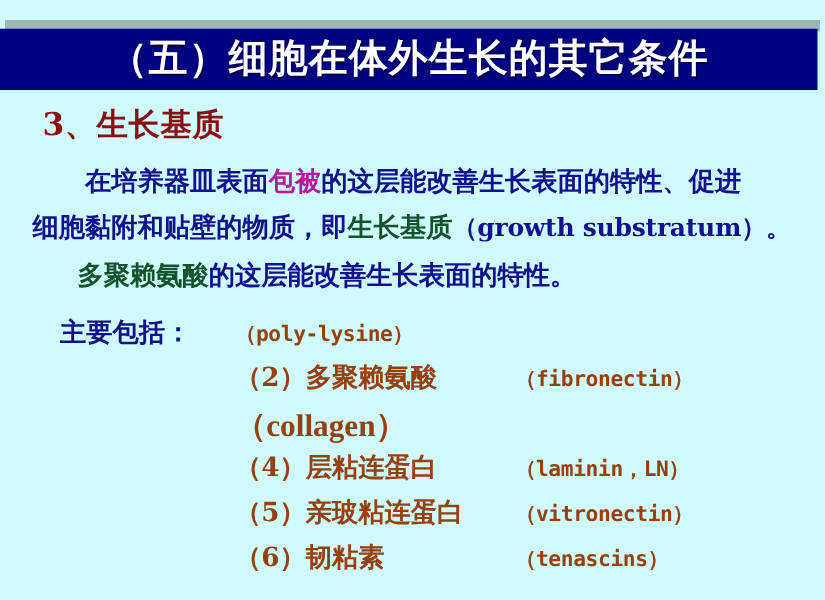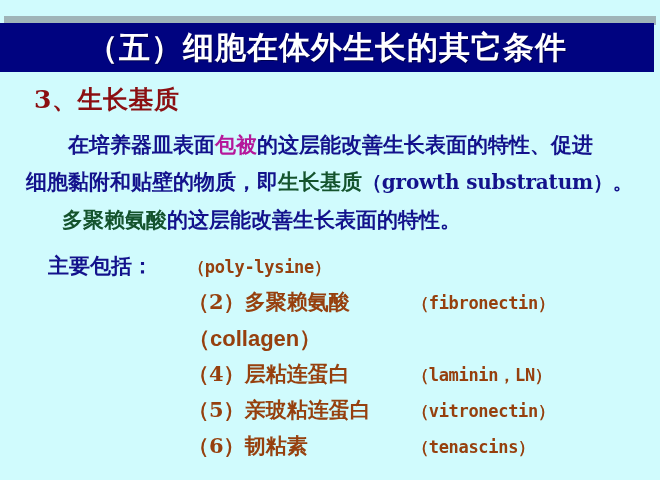--- a/index.html
+++ b/index.html
@@ -135,22 +135,22 @@
   }
   .item-en {
     font-family: "DejaVu Sans Mono", "Liberation Mono", monospace;
     font-size: 17px;
     font-weight: 700;
     color: #96400e;
     letter-spacing: -0.3px;
     white-space: nowrap;
   }
   .item-en.serif-paren {
-    font-family: Liberation Sans, sans-serif;
-    font-size: 22px;
+    font-family: Liberation Serif, serif;
+    font-size: 25px;
     letter-spacing: 0px;
   }
 </style>
 </head>
 <body>
 
 <div class="slide">
 
   <div class="title-shadow"></div>
   <div class="title-bar">

